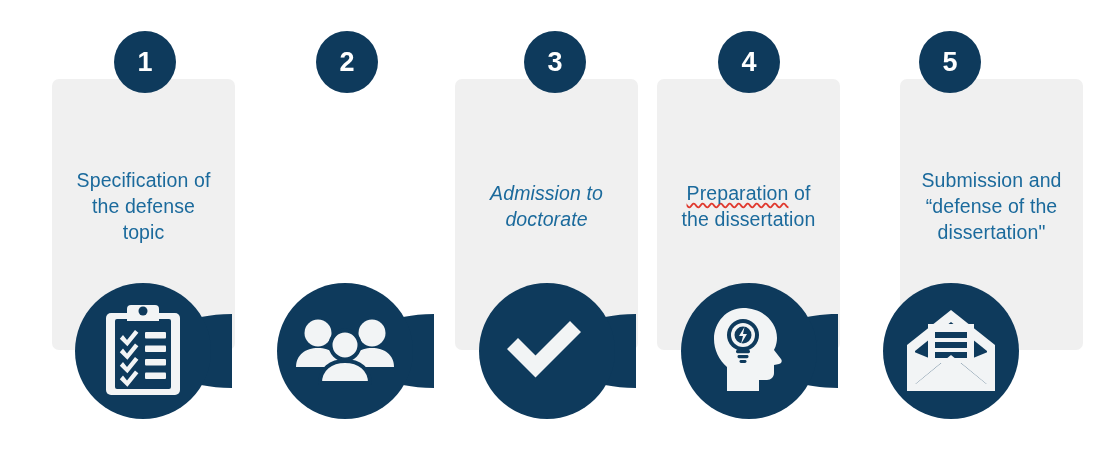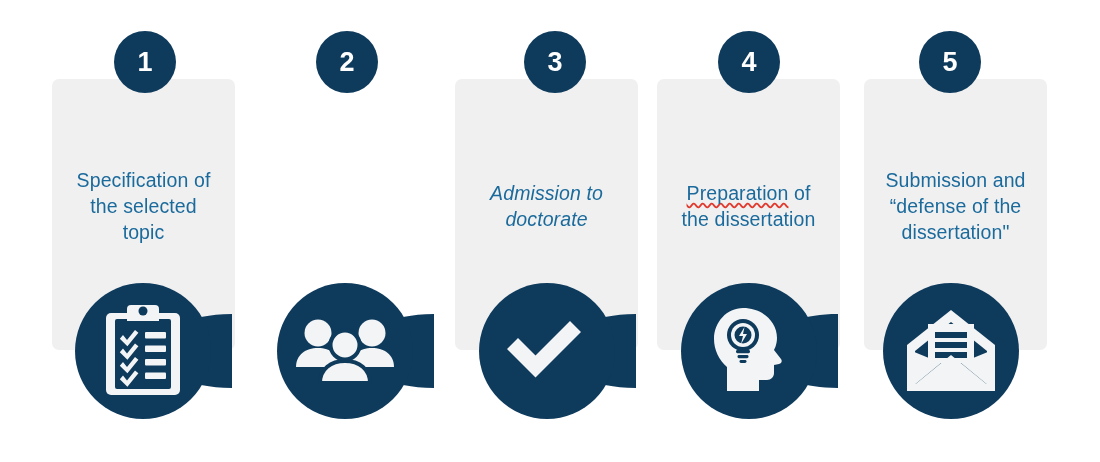--- a/index.html
+++ b/index.html
@@ -48,32 +48,32 @@
   
   #chain{position:absolute;left:0;top:272px;width:1100px;height:160px;z-index:6;}
 </style>
 </head>
 <body>
 
 <div id="stage">
 
   <div class="card" style="left:52px;">
     <div class="card-text c1">Specification of
-the selected
+the defense
 topic</div>
   </div>
   <div class="card" style="left:455px;font-style:italic;">
     <div class="card-text c3">Admission to
 doctorate</div>
   </div>
   <div class="card" style="left:657px;">
     <div class="card-text c4"><span class="spell">Preparation</span><span> of
 the dissertation</span></div>
   </div>
-  <div class="card" style="left:864px;padding-left:37px;">
+  <div class="card" style="left:900px;padding-left:37px;">
     <div class="card-text c5">Submission and
 “defense of the
 dissertation"</div>
   </div>
 
   <div class="num" style="left:114px;">
       <span>1</span>
     </div>
   <div class="num" style="left:316px;">
       <span>2</span>

